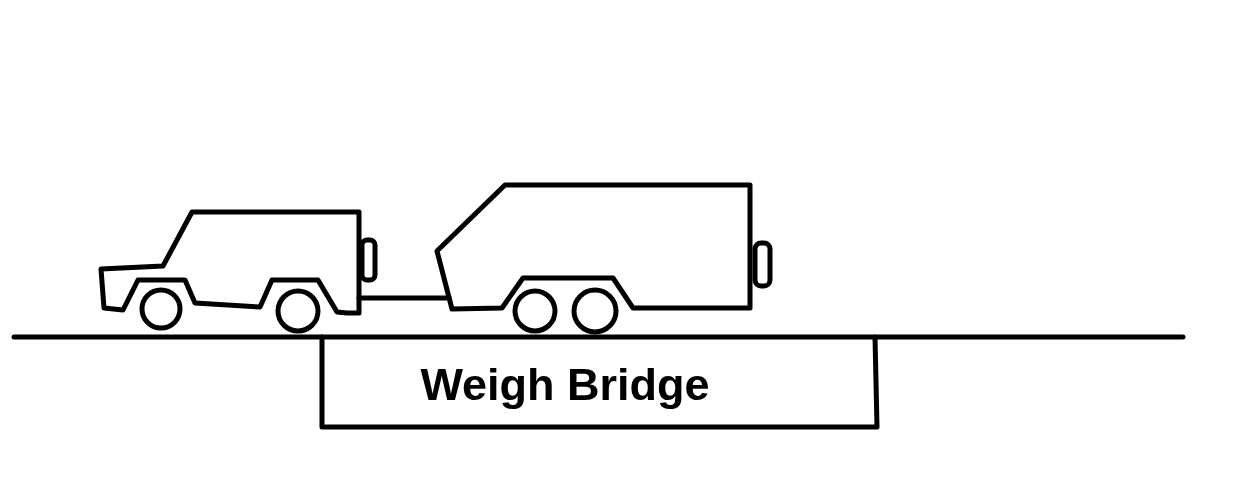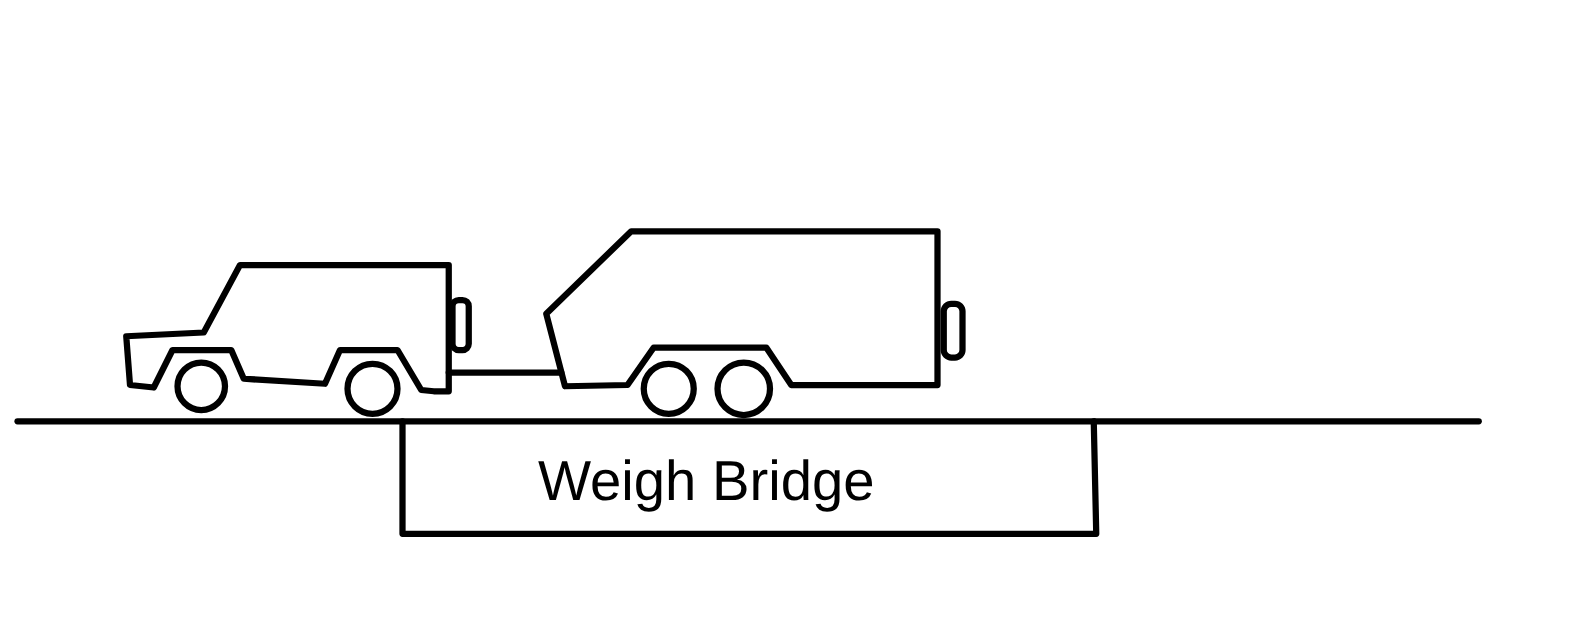--- a/index.html
+++ b/index.html
@@ -9,20 +9,21 @@
     width: 1259px;
     height: 504px;
     overflow: hidden;
     font-family: "Liberation Sans", sans-serif;
   }
   .canvas {
     position: relative;
     width: 1259px;
     height: 448px;
     background: #ffffff;
+    font-weight: bold;
   }
   svg { display: block; }
   .ink-stroke {
     fill: none;
     stroke: #000000;
     stroke-width: 5;
     stroke-linejoin: round;
     stroke-linecap: round;
   }
   .ink-stroke-filled {

